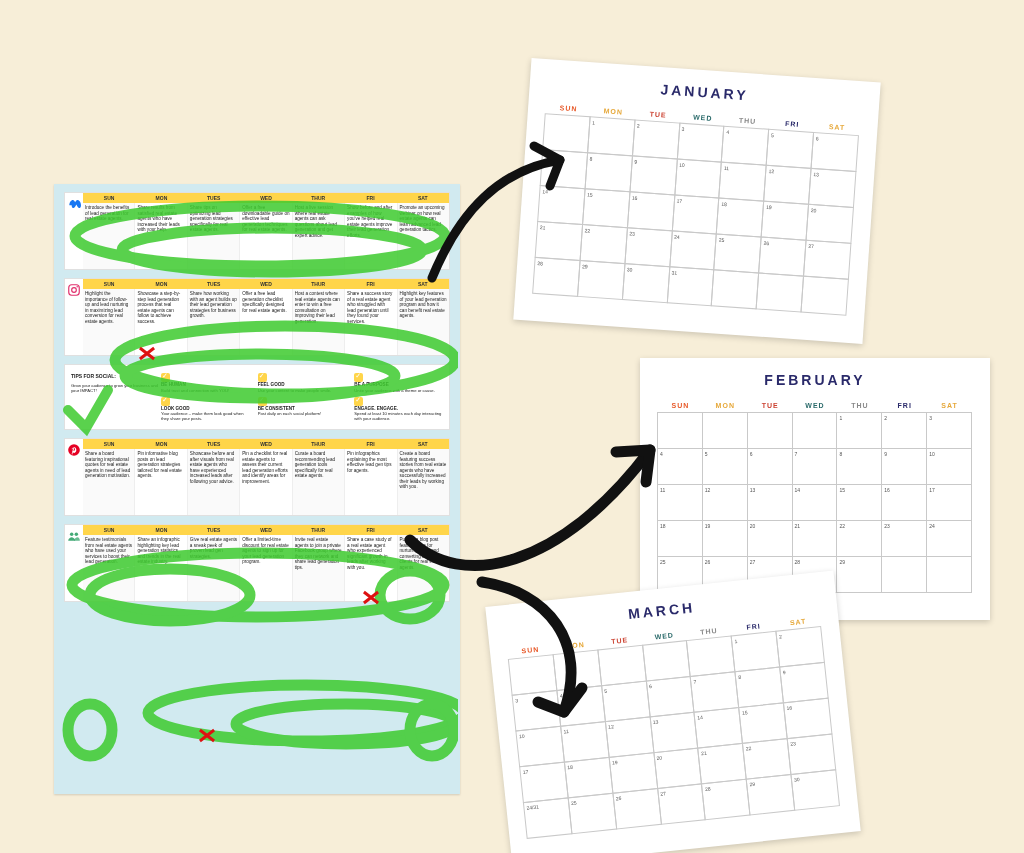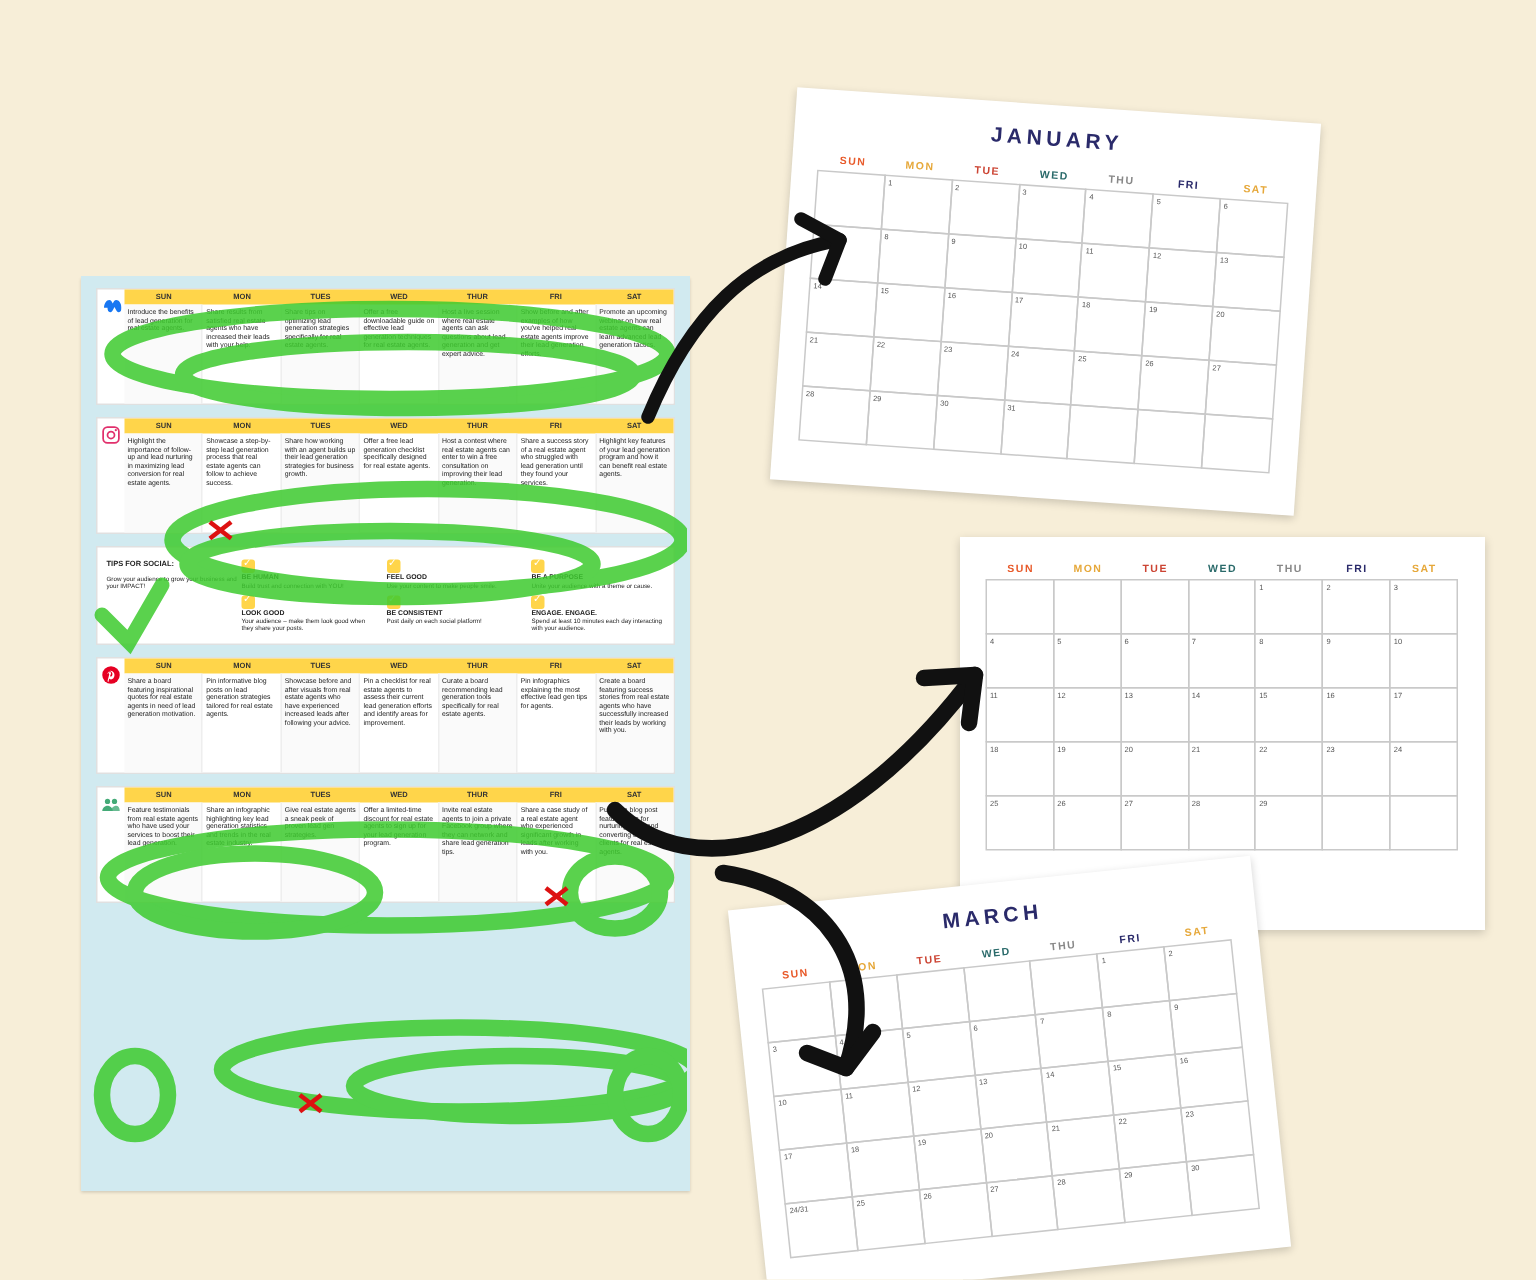--- a/index.html
+++ b/index.html
@@ -244,20 +244,21 @@
         <div>28</div>
         <div>29</div>
         <div>30</div>
         <div>31</div>
         <div></div>
         <div></div>
         <div></div>
       </div>
     </div>
   <div class="cal" id="cal-feb">
+      <h2>FEBRUARY</h2>
       <div class="whdr">
         <div class="wsun">SUN</div>
         <div class="wmon">MON</div>
         <div class="wtue">TUE</div>
         <div class="wwed">WED</div>
         <div class="wthu">THU</div>
         <div class="wfri">FRI</div>
         <div class="wsat">SAT</div>
       </div>
       <div class="grid">

